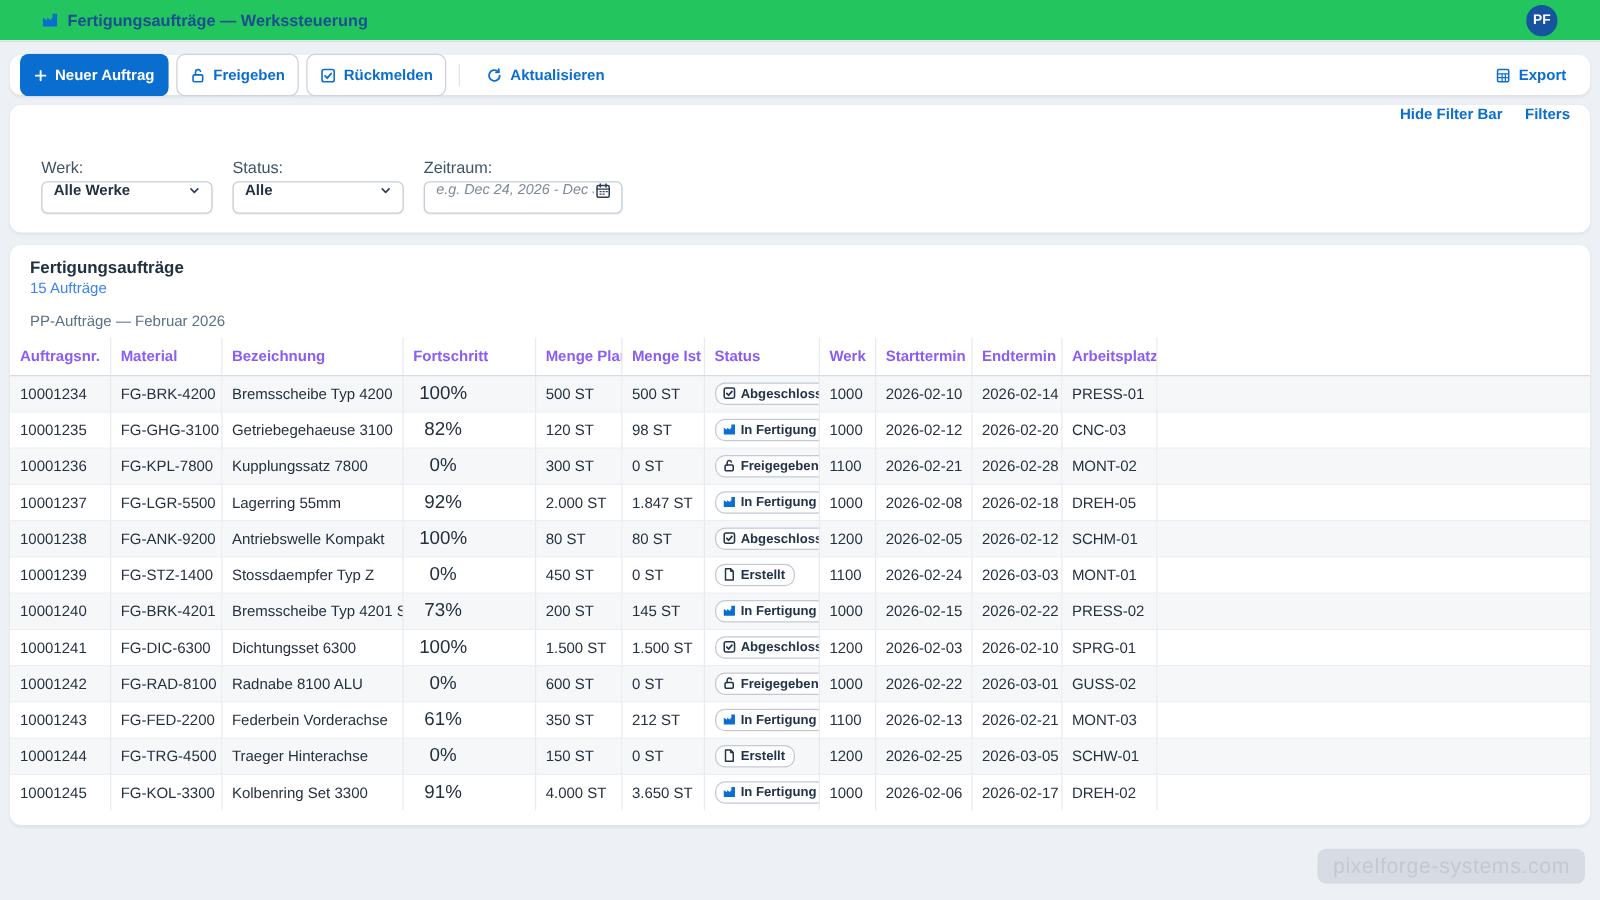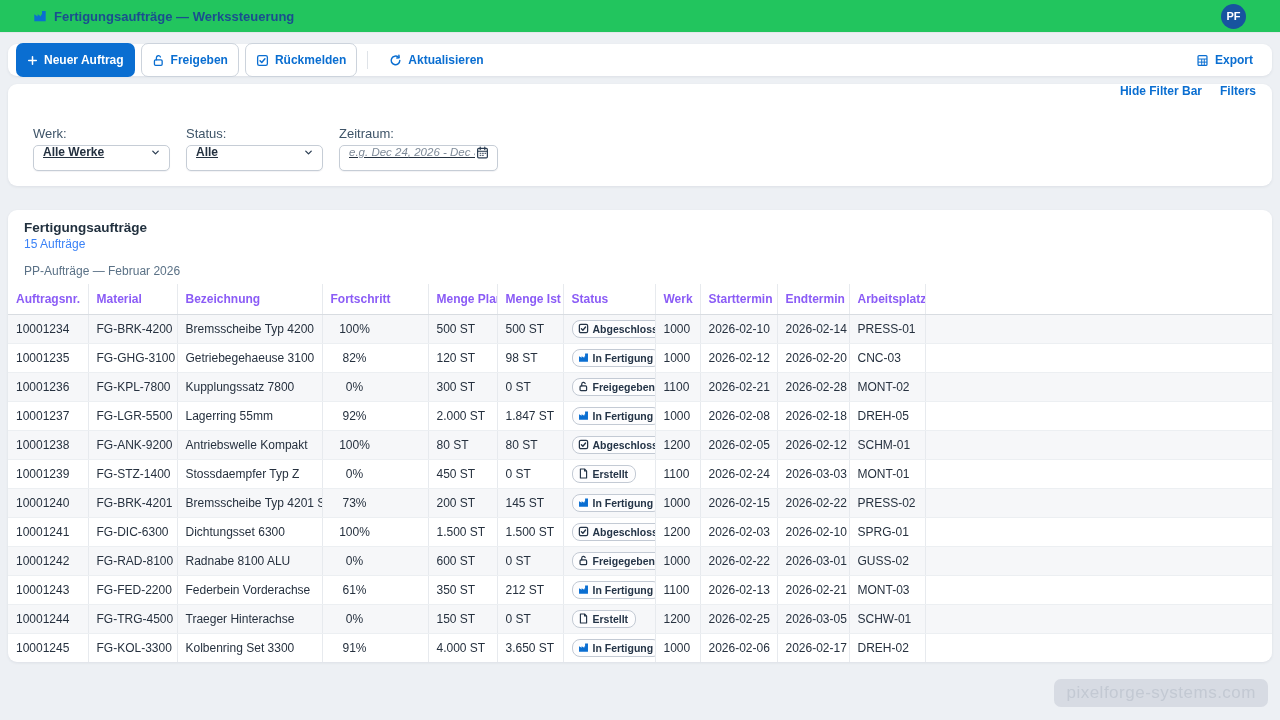--- a/index.html
+++ b/index.html
@@ -104,37 +104,36 @@
     background: #ffffff;
     border: 1px solid #c6cdd6;
     border-radius: 5px;
     box-shadow: 0 1px 1px rgba(30,40,60,0.06);
     display: flex;
     align-items: center;
     justify-content: space-between;
     padding: 0 8px 12px 9px;
     cursor: pointer;
     color: #243140;
-    text-decoration: underline;
   }
   .select { width: 137px; font-size: 12px; font-weight: 600; }
   .select .icon, .dateinput .icon { color: #2b3d52; }
   .dateinput { width: 159px; }
   .dateinput input {
     border: none; outline: none; background: transparent;
     width: 126px;
     font-family: "Liberation Sans", sans-serif;
     font-size: 11.5px;
     font-style: italic;
     color: #243140;
   }
   .dateinput input::placeholder { color: #7e8a98; font-style: italic; }
 
   
-  .tablecard { margin-top: 24px; padding: 8px 0 0 0; overflow: hidden; }
+  .tablecard { margin-top: 10px; padding: 8px 0 12px 0; overflow: hidden; }
   .table-head-block { padding: 2px 16px 0 16px; }
   .tbl-title { font-size: 13.5px; font-weight: 700; color: #22313f; }
   .tbl-count { font-size: 12px; color: #3b82f6; margin-top: 2px; }
   .tbl-subtitle { font-size: 12px; color: #5a7186; margin-top: 13px; }
 
   table.orders {
     width: 100%;
     border-collapse: collapse;
     table-layout: fixed;
     margin-top: 6px;
@@ -156,21 +155,21 @@
     background: #ffffff;
   }
   table.orders tbody td {
     height: 29px;
     font-size: 12px;
     color: #26313f;
     border-bottom: 1px solid #eceff2;
   }
   table.orders tbody tr:nth-child(odd) td { background: #f6f7f9; }
   table.orders tbody tr:last-child td { border-bottom: none; }
-  .pct { display: inline-block; width: 48px; text-align: center; font-size: 12px; color: #26313f; }
+  .pct { display: inline-block; width: 48px; text-align: center; font-size: 15px; color: #26313f; }
 
   .badge {
     display: inline-flex;
     align-items: center;
     gap: 4px;
     border: 1px solid #c3cad4;
     background: #fdfdfe;
     border-radius: 8px;
     padding: 2px 7px 2px 5px;
     font-size: 10.5px;

